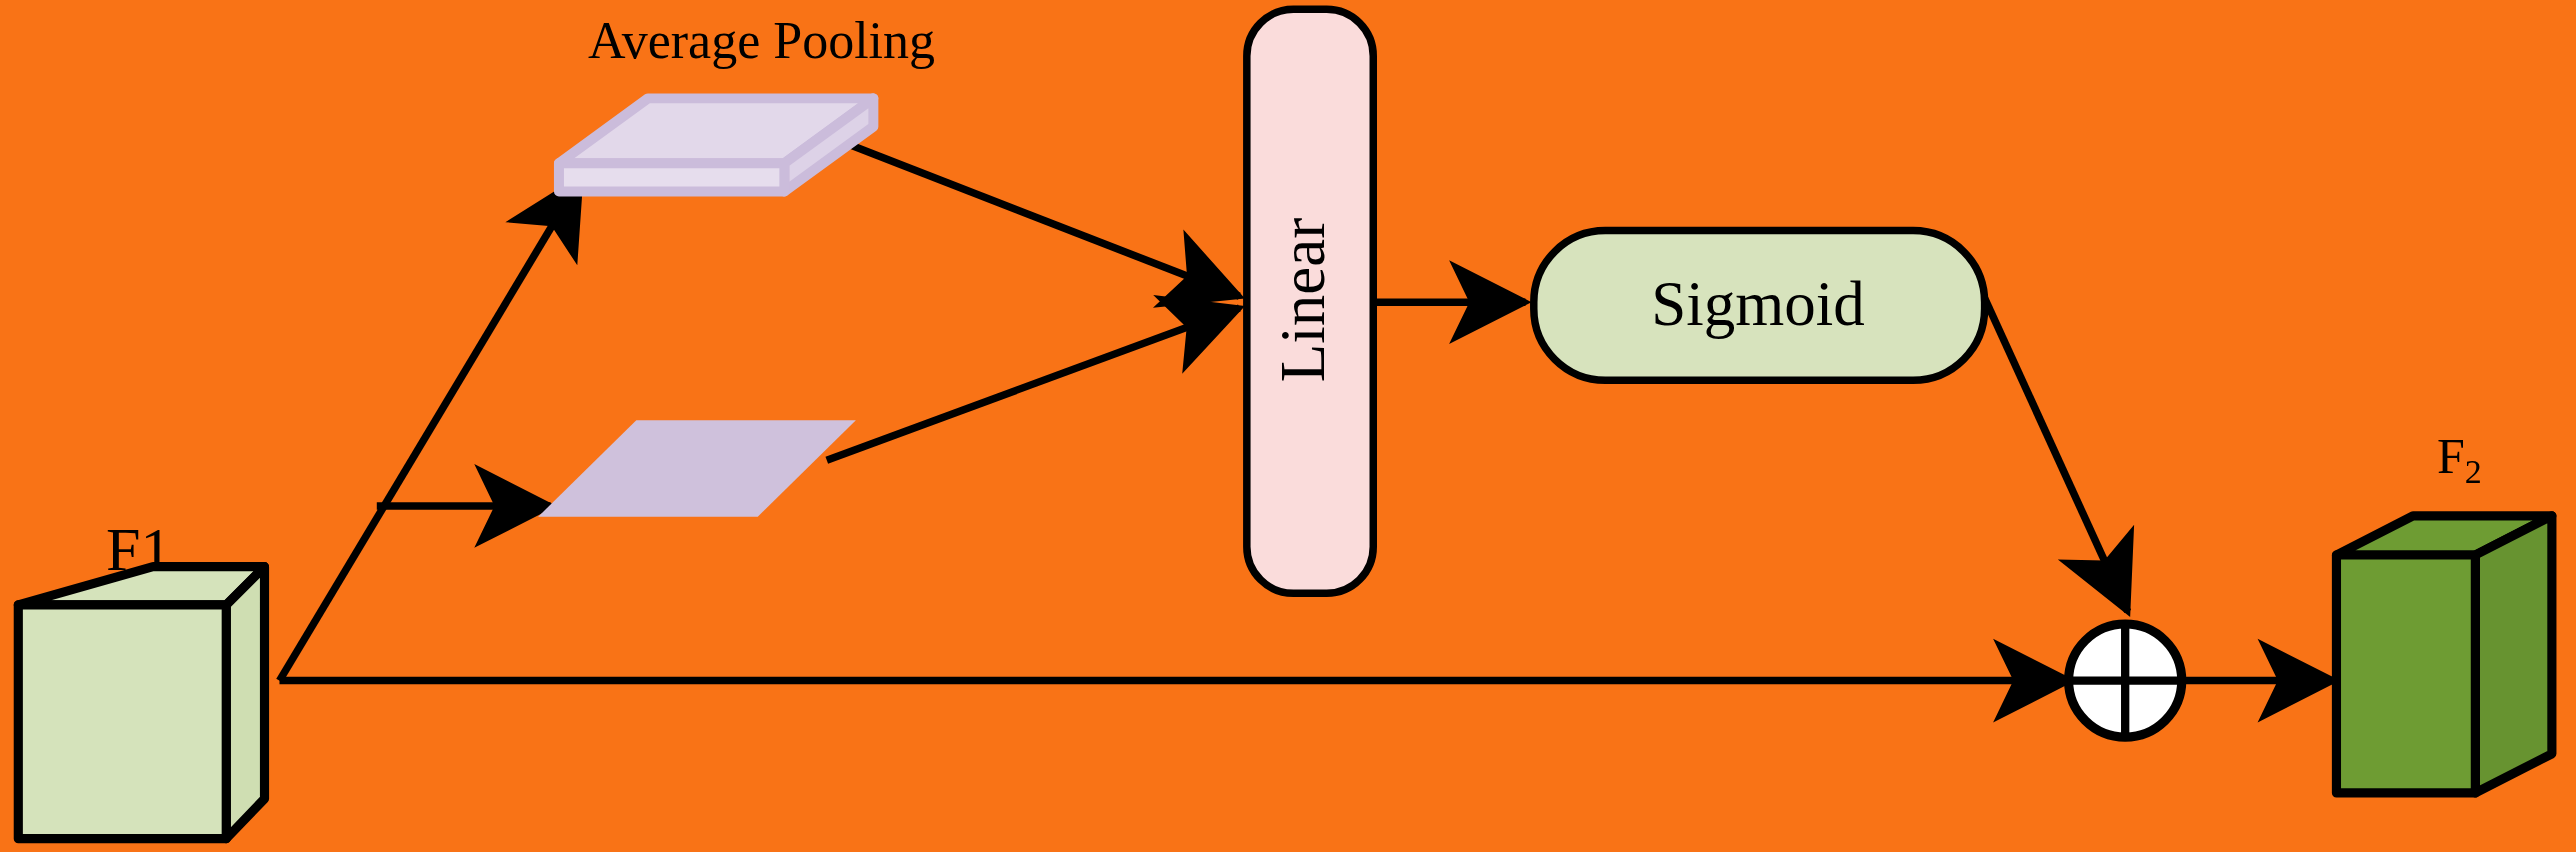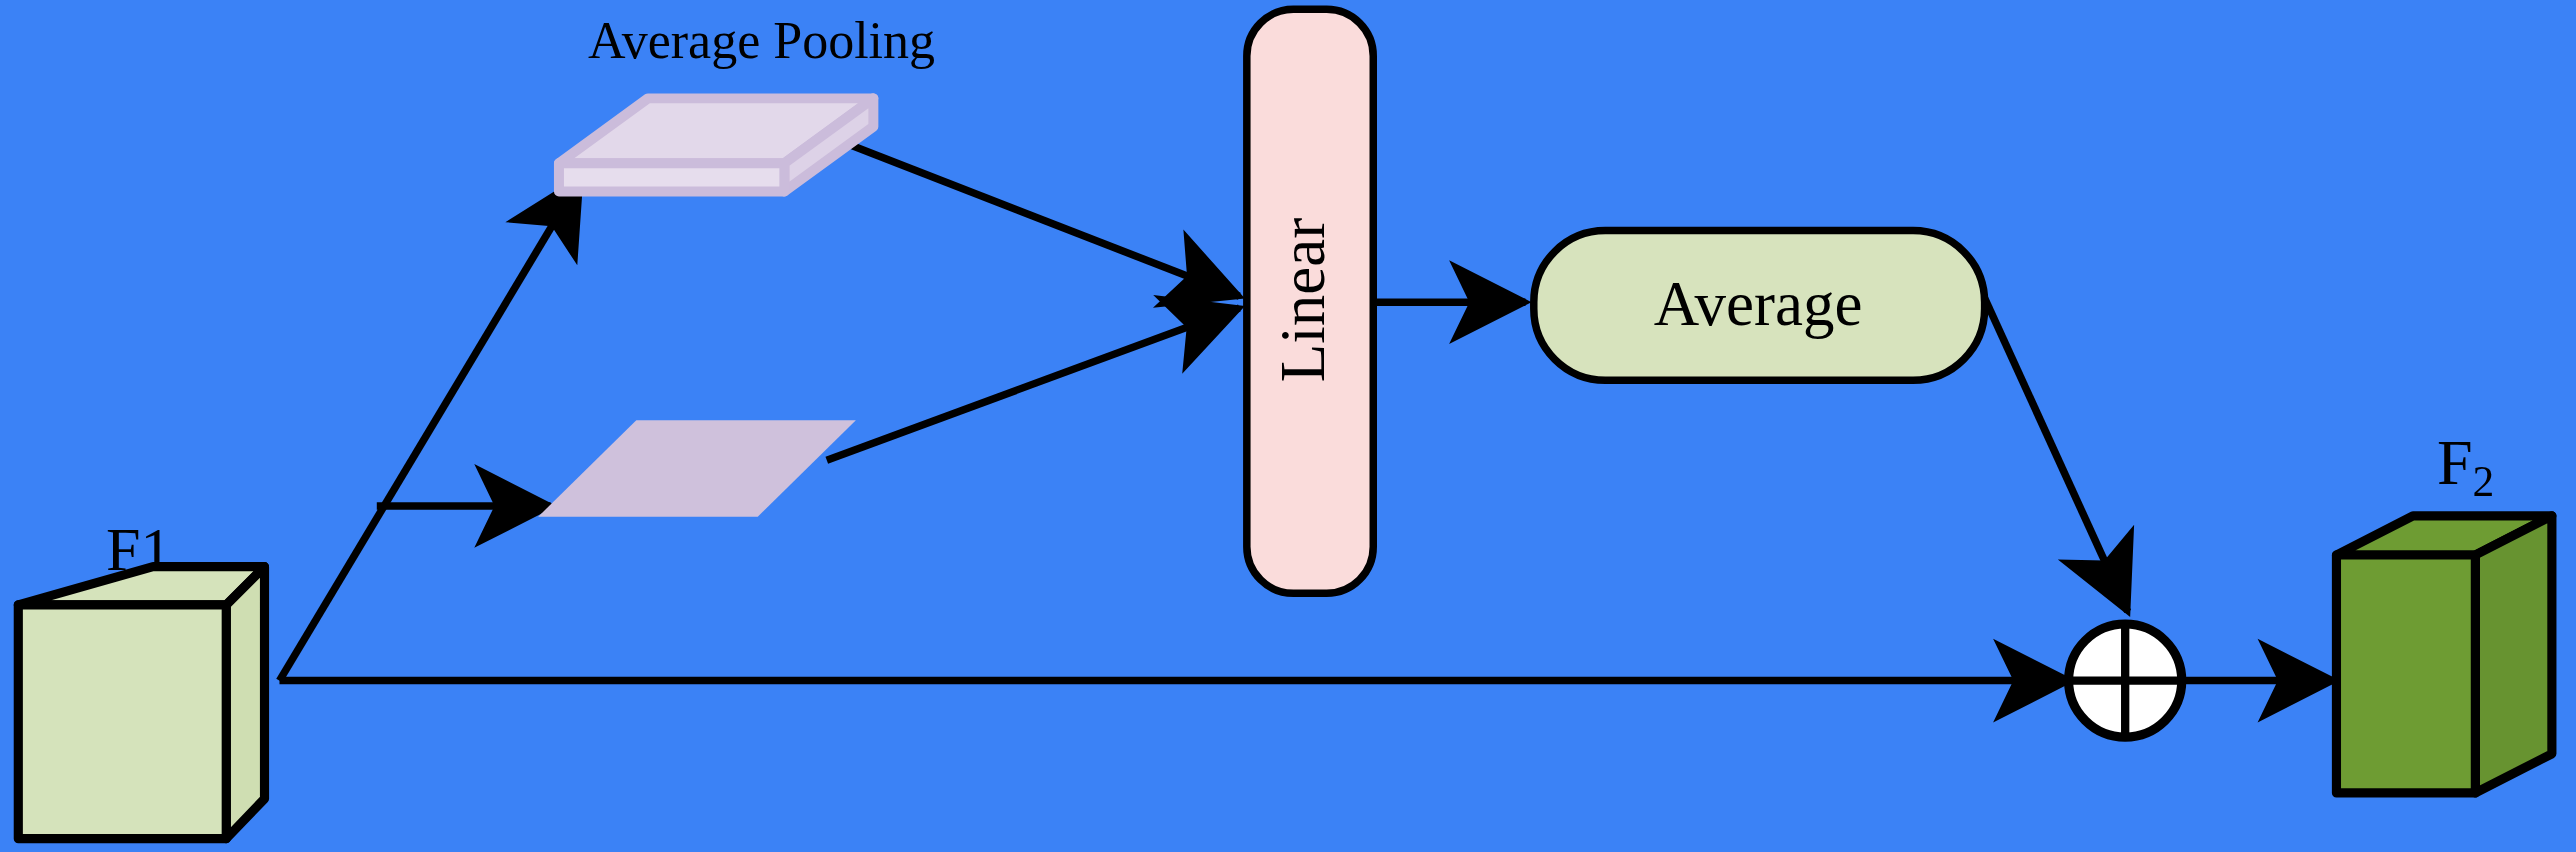--- a/index.html
+++ b/index.html
@@ -7,21 +7,21 @@
     padding: 0;
     background: #ffffff;
   }
   body {
     font-family: "Liberation Serif", "DejaVu Serif", serif;
   }
   #stage {
     position: relative;
     width: 2576px;
     height: 853px;
-    background: #3b82f6;
+    background: #f97316;
     overflow: hidden;
   }
   #canvas {
     position: absolute;
     left: 0;
     top: 0;
     width: 2576px;
     height: 853px;
   }
   .label {
@@ -43,21 +43,21 @@
   }
   .lbl-f1 {
     left: 106px;
     top: 482px;
     font-size: 62px;
     margin-top: 36px;
   }
   .lbl-f2 {
     left: 2437px;
     top: 431px;
-    font-size: 64px;
+    font-size: 50px;
   }
   .lbl-linear {
     left: 1303px;
     top: 300px;
     font-size: 63px;
     transform: translate(-50%, -50%) rotate(-90deg);
     transform-origin: center center;
   }
   .lbl-sigmoid {
     left: 1758px;
@@ -162,16 +162,16 @@
 
   <div class="label lbl-avgpool">Average Pooling</div>
 
 
   <div class="label lbl-f1"><span>F</span><span>1</span></div>
 
   <div class="label lbl-f2"><span>F</span><span class="sub">2</span></div>
 
   <div class="label lbl-linear">Linear</div>
 
-  <div class="label lbl-sigmoid">Average</div>
+  <div class="label lbl-sigmoid">Sigmoid</div>
 
 </div>
 
 
 </body></html>

